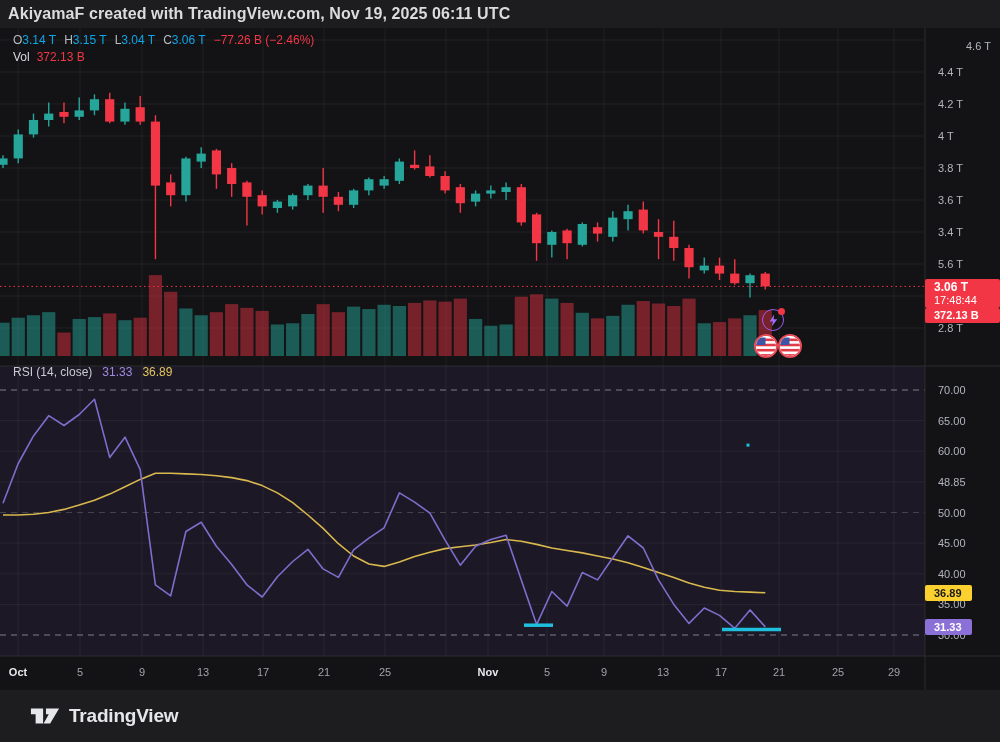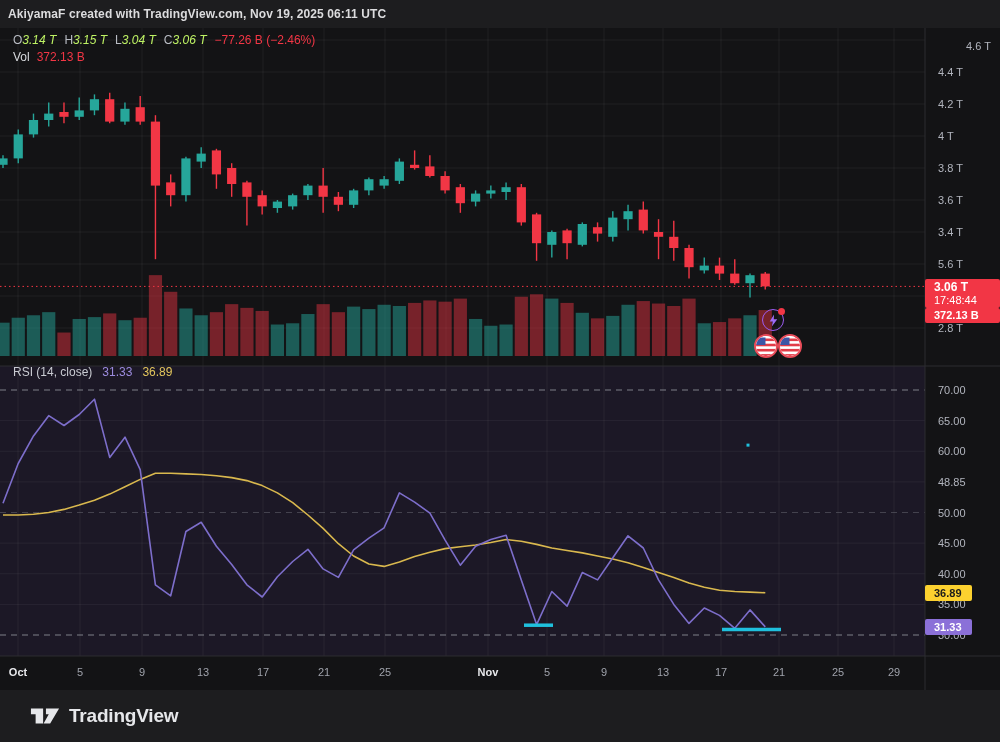--- a/index.html
+++ b/index.html
@@ -1,28 +1,28 @@
 <!DOCTYPE html>
 <html><head>
 <meta charset="utf-8">
 <style>
   html,body{margin:0;padding:0;background:#0b0b0c;}
   #app{position:relative;width:1000px;height:742px;background:#131315;overflow:hidden;
        font-family:"Liberation Sans", sans-serif; -webkit-font-smoothing:antialiased;}
   .abs{position:absolute;}
   
   #topbar{left:0;top:0;width:1000px;height:28px;background:#1d1d1f;display:flex;align-items:center;}
-  #topbar span{margin-left:8px;font-size:12px;font-weight:700;color:#dcdcde;letter-spacing:.1px;}
+  #topbar span{margin-left:8px;font-size:16px;font-weight:700;color:#dcdcde;letter-spacing:.1px;}
   
   .legend-row{display:flex;align-items:center;font-size:12px;white-space:nowrap;}
   #legend-main{left:13px;top:33px;color:#d7d9dd;}
   #legend-main .title{color:#d7d9dd;margin-right:10px;}
   .ohlc-pair{margin-right:8px;}
   .ohlc-pair .k{color:#b9bcc4;}
-  .ohlc-pair .v{color:#bef264;font-style:italic;}
+  .ohlc-pair .v{color:#0ea5e9;}
   .chg{color:#f23645;}
   #legend-vol{left:13px;top:50px;color:#d7d9dd;}
   #legend-vol .vv{color:#f23645;margin-left:7px;}
   #legend-rsi{left:13px;top:365px;color:#c9cbd2;}
   #legend-rsi .rv{color:#9c8bdf;margin-left:10px;}
   #legend-rsi .mv{color:#e2c55c;margin-left:10px;}
   
   .axlabel{position:absolute;left:938px;font-size:11px;color:#b2b5be;}
   .tick{position:absolute;top:666px;font-size:11px;color:#9fa2ab;transform:translateX(-50%);}
   .tick.major{color:#e8e9ec;font-weight:700;}

